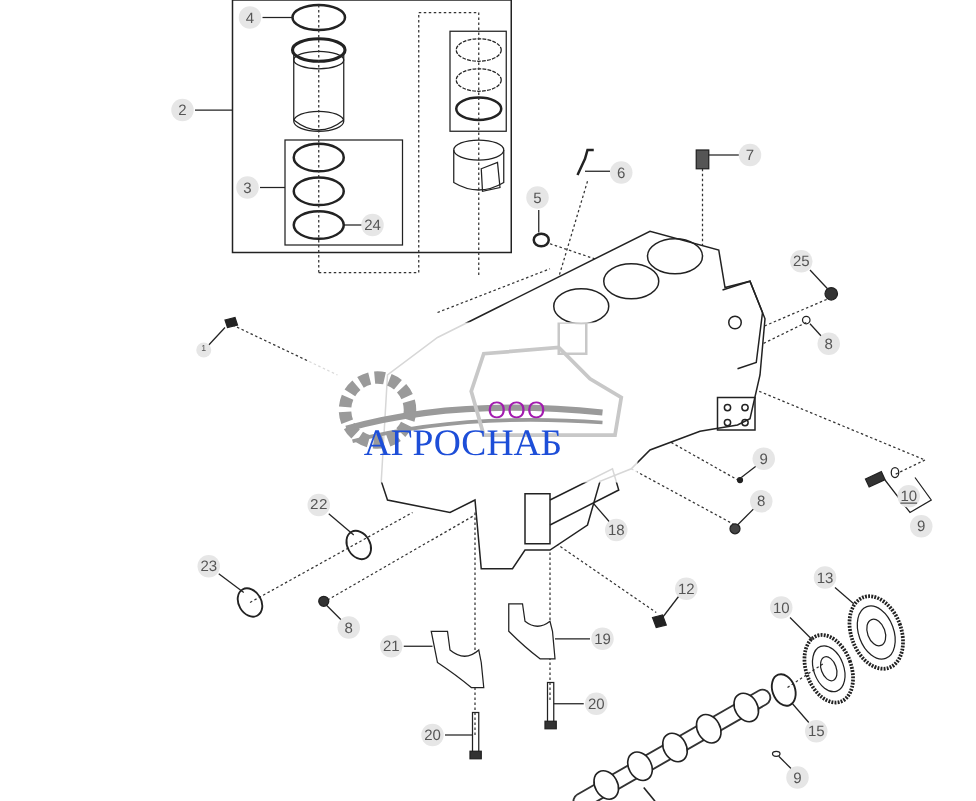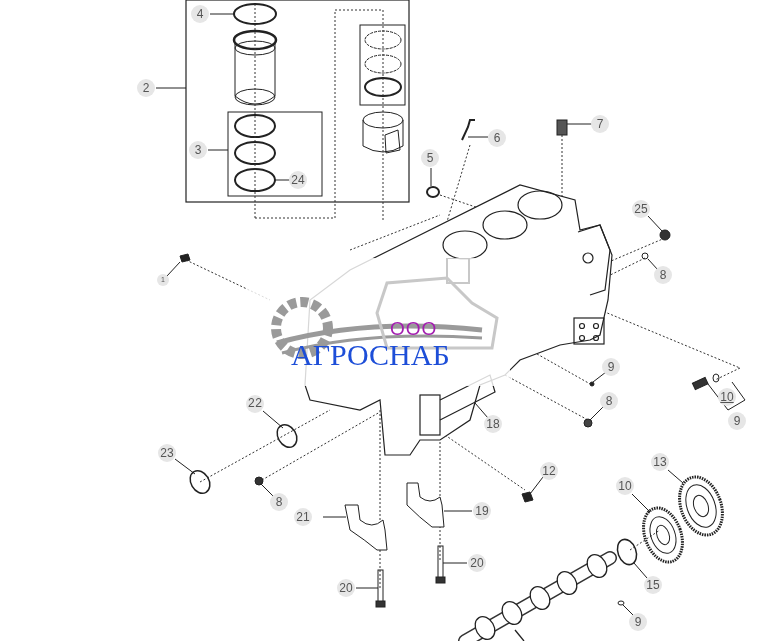--- a/index.html
+++ b/index.html
@@ -244,19 +244,19 @@
     <div class="callout" style="left: 609px; top: 401px;">8</div>
     <div class="callout" style="left: 727px; top: 397px; text-decoration: underline;">10</div>
     <div class="callout" style="left: 737px; top: 421px;">9</div>
     <div class="callout" style="left: 255px; top: 404px; font-family: Liberation Mono, monospace;">22</div>
     <div class="callout" style="left: 493px; top: 424px;">18</div>
     <div class="callout" style="left: 167px; top: 453px;">23</div>
     <div class="callout" style="left: 279px; top: 502px;">8</div>
     <div class="callout" style="left: 549px; top: 471px;">12</div>
     <div class="callout" style="left: 660px; top: 462px;">13</div>
     <div class="callout" style="left: 625px; top: 486px;">10</div>
-    <div class="callout" style="left: 303px; top: 517px;">21</div>
+    <div class="callout" style="left: 313px; top: 517px;">21</div>
     <div class="callout" style="left: 482px; top: 511px;">19</div>
     <div class="callout" style="left: 477px; top: 563px;">20</div>
     <div class="callout" style="left: 653px; top: 585px;">15</div>
     <div class="callout" style="left: 346px; top: 588px;">20</div>
     <div class="callout" style="left: 638px; top: 622px;">9</div>
   </div>
 
 </body></html>

